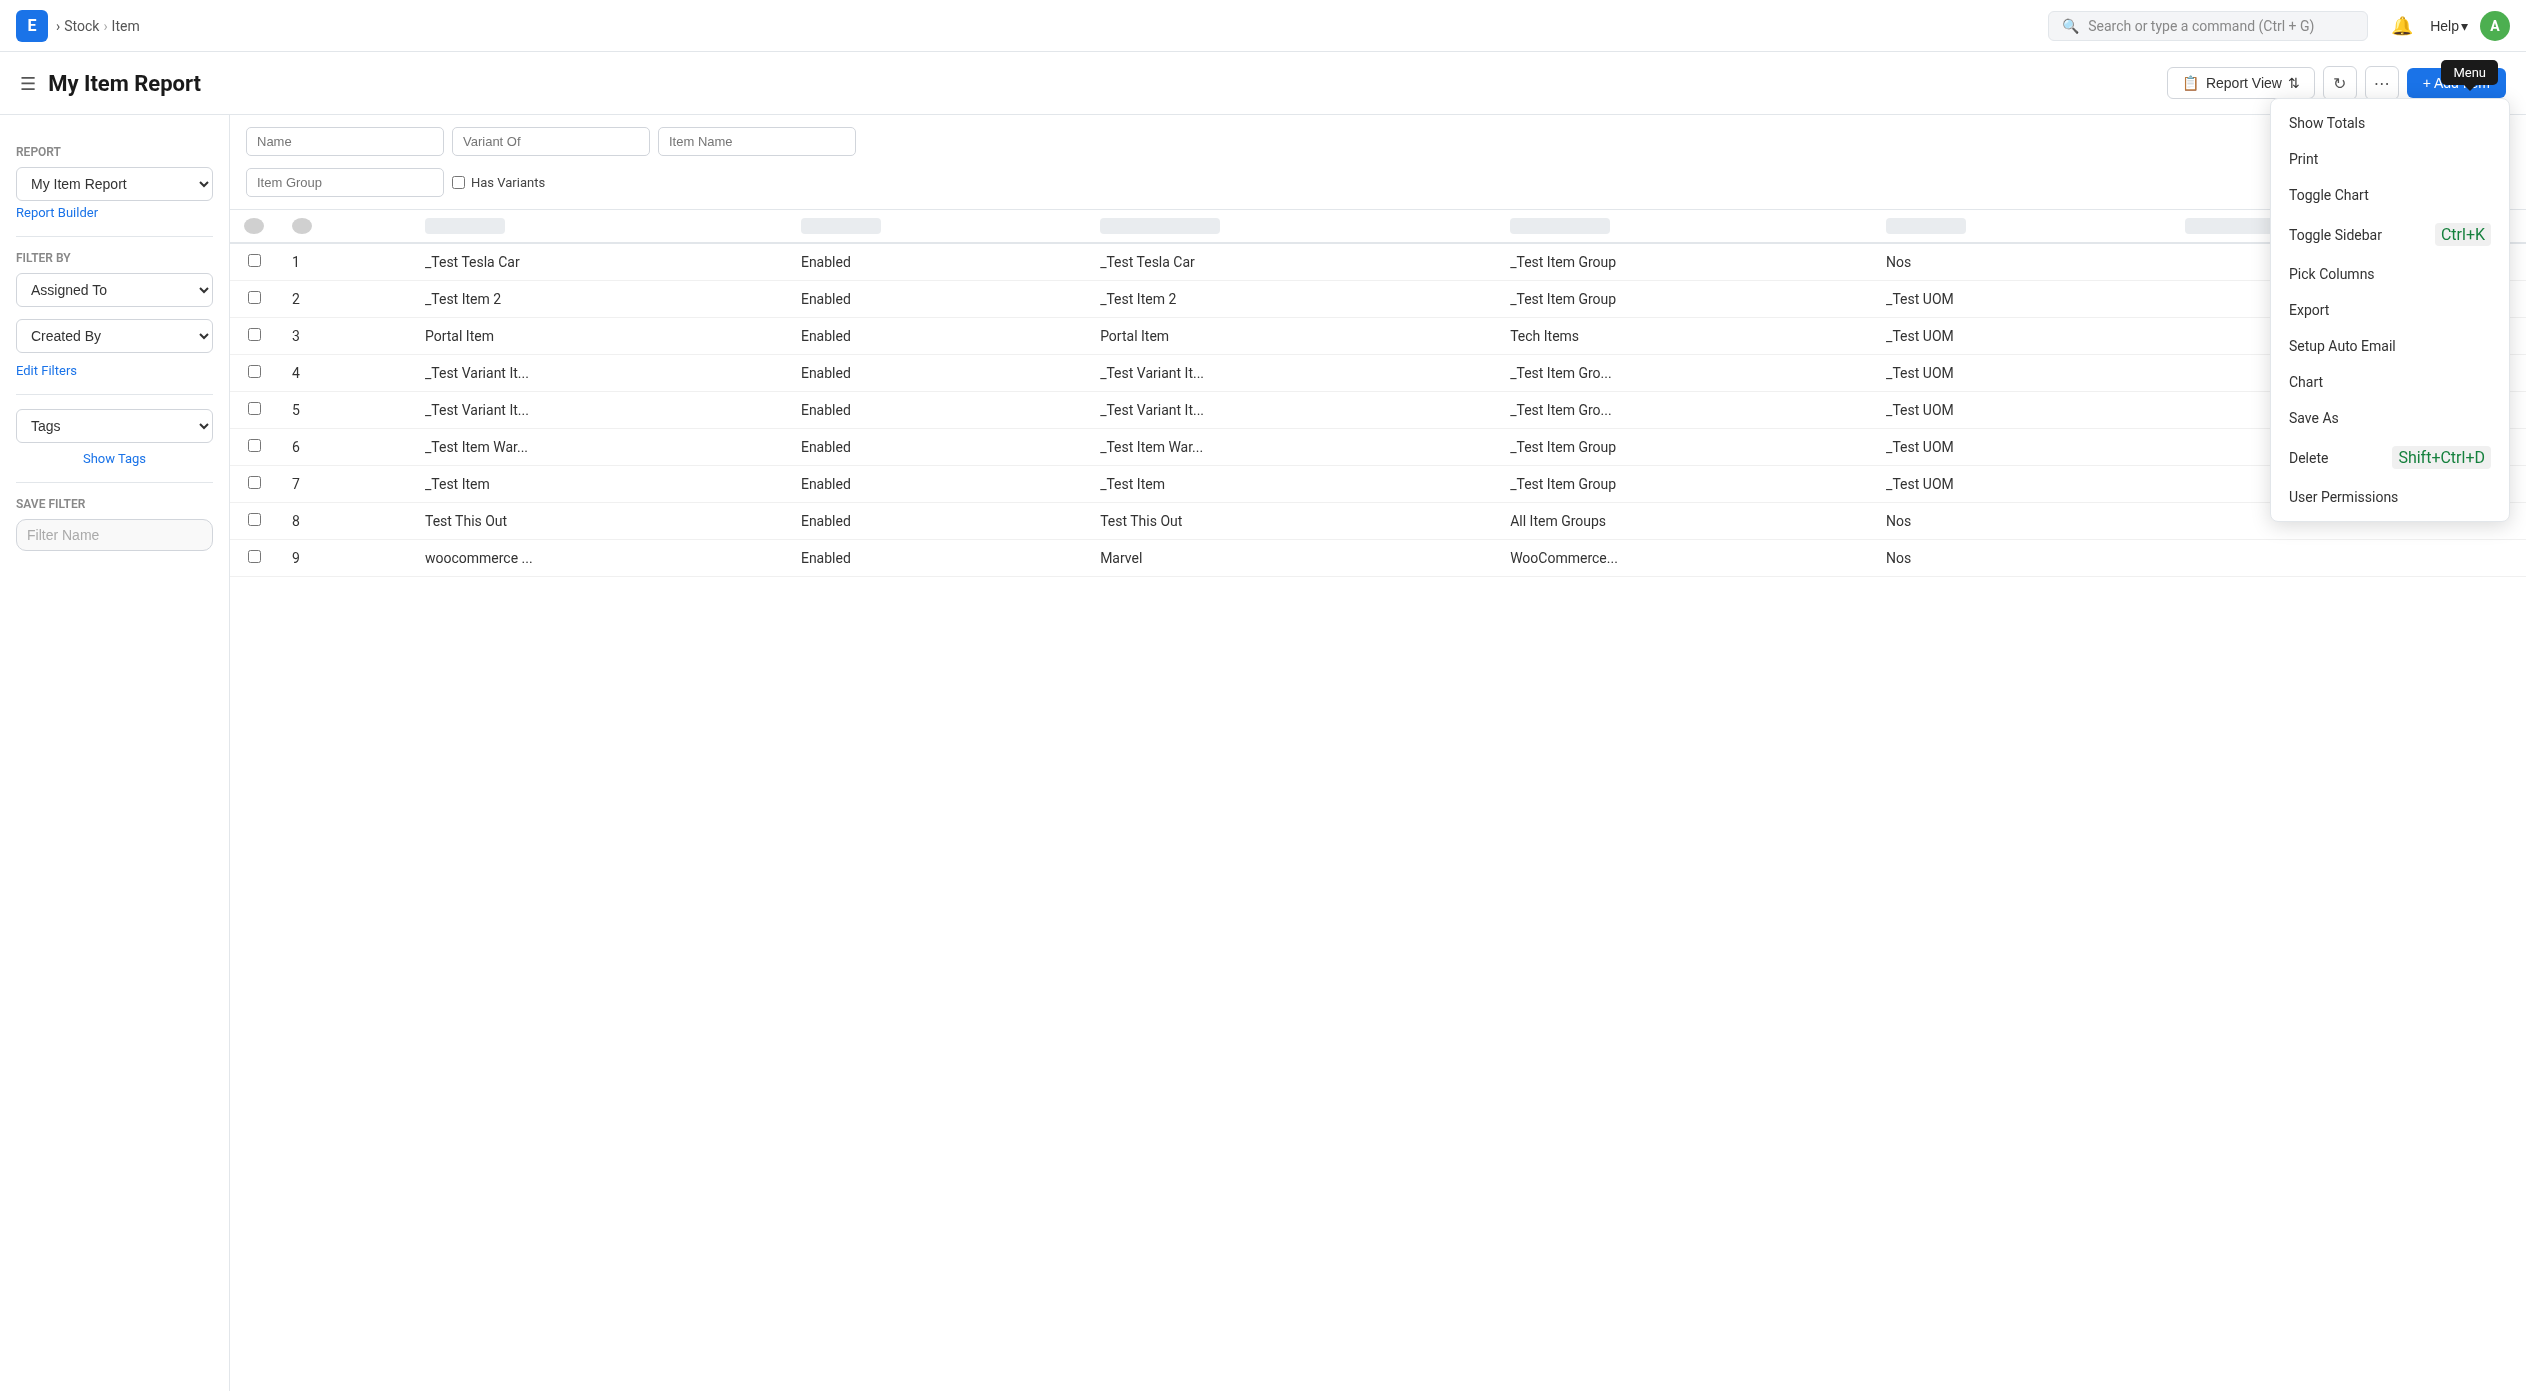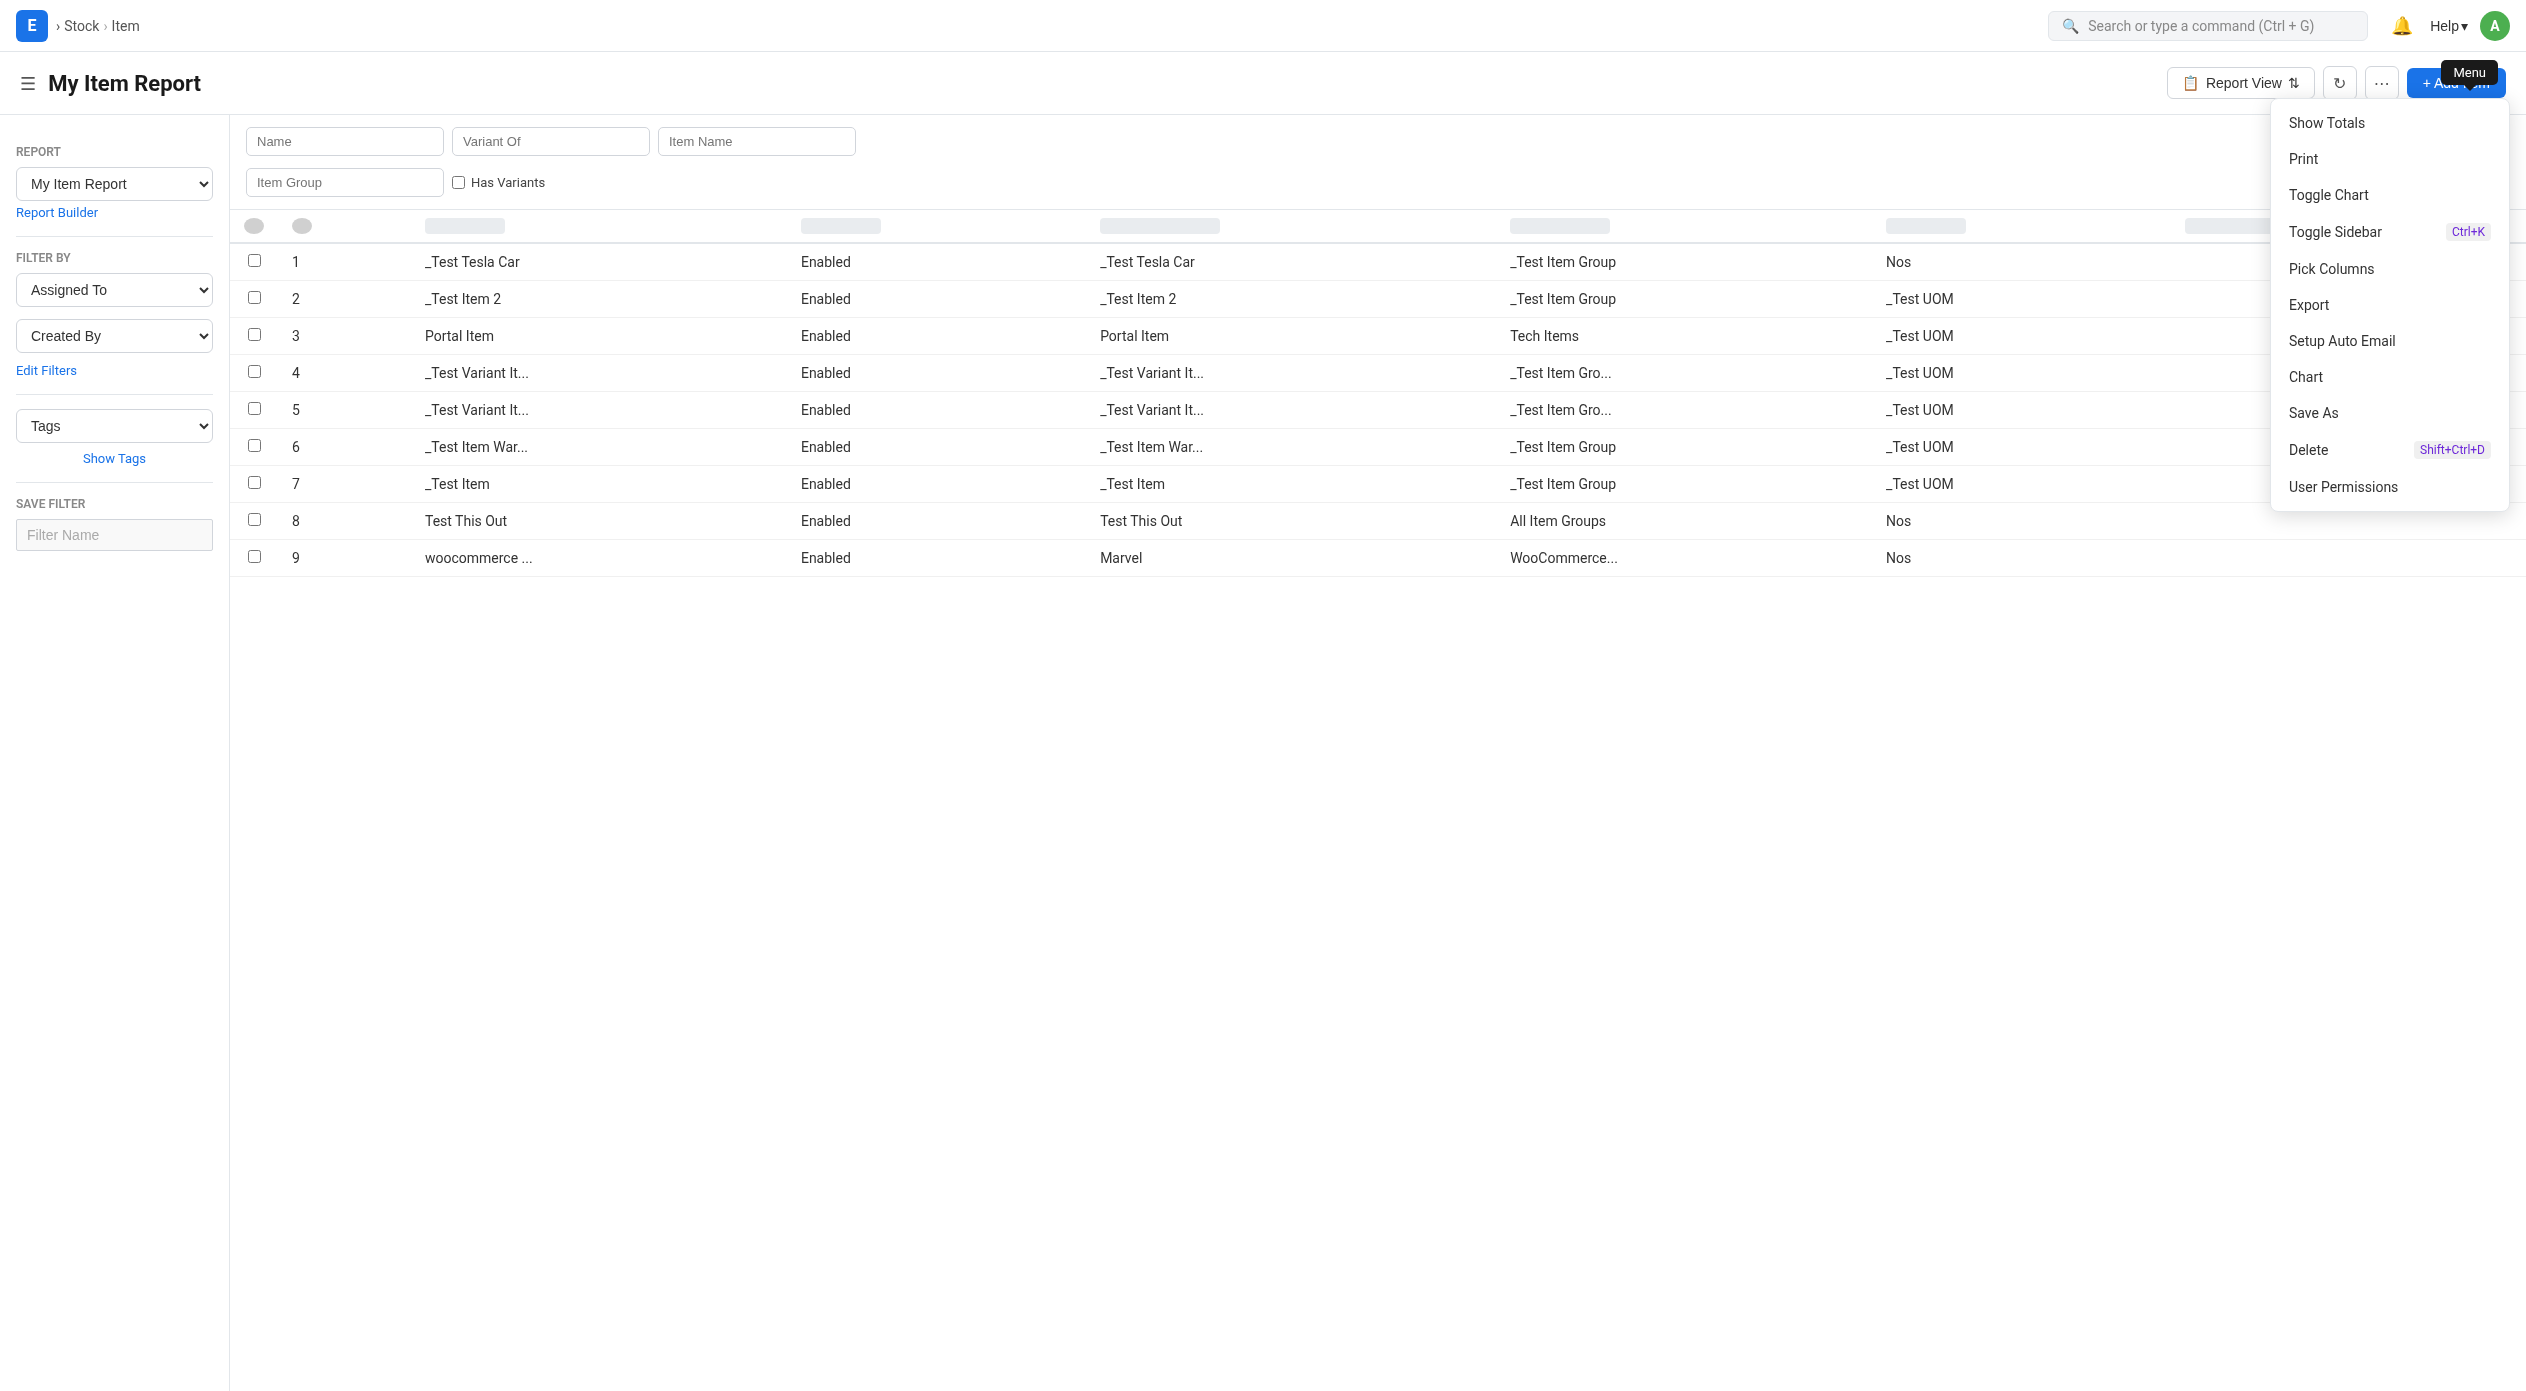--- a/index.html
+++ b/index.html
@@ -143,21 +143,21 @@
       cursor: pointer;
       margin-bottom: 16px;
       display: block;
       text-decoration: none;
     }
     .sidebar-divider { border: none; border-top: 1px solid #e2e6ea; margin: 12px 0; }
     .filter-name-input {
       width: 100%;
       padding: 7px 10px;
       border: 1px solid #d1d5db;
-      border-radius: 2px;
+      border-radius: 10px;
       font-size: 14px;
       background: #f9f9f9;
       color: #aaa;
     }
     .filter-name-input::placeholder { color: #aaa; }
 
     
     .content {
       flex: 1;
       overflow: auto;
@@ -268,22 +268,22 @@
       padding: 6px 0;
     }
     .dropdown-item {
       padding: 10px 18px;
       cursor: pointer;
       font-size: 14px;
       color: #333;
       display: flex; align-items: center; justify-content: space-between;
     }
     .shortcut-badge {
-      font-size: 12px;
-      color: #6d28d9;
+      font-size: 16px;
+      color: #15803d;
       background: #f0f0f0;
       border-radius: 4px;
       padding: 2px 6px;
     }
   </style>
 </head>
 <body>
 
 <nav class="topnav">
   <div class="topnav-logo">E</div>

